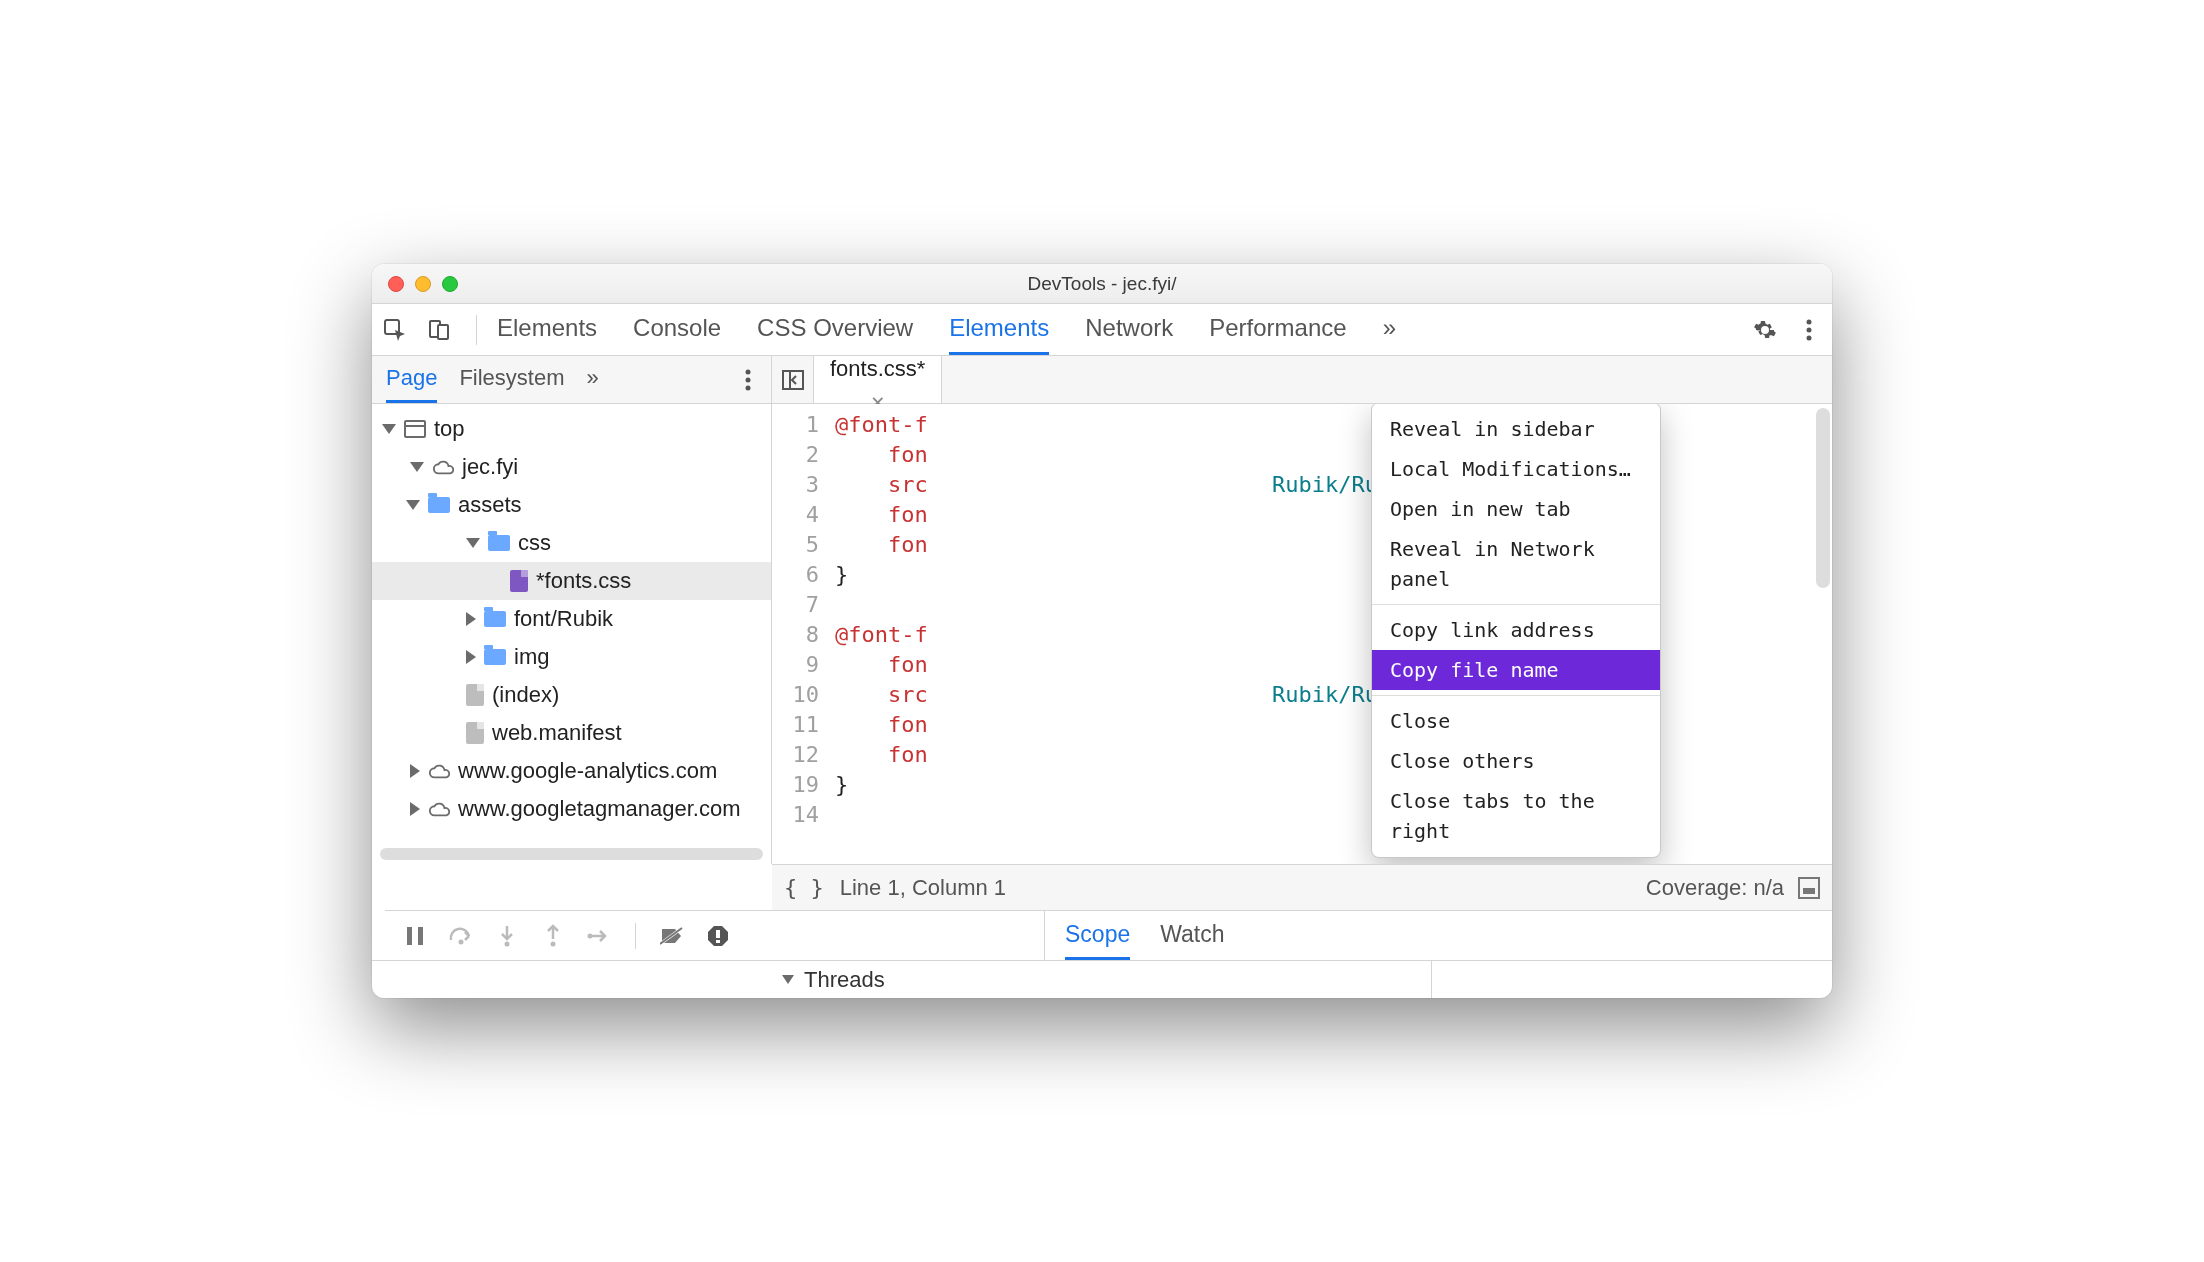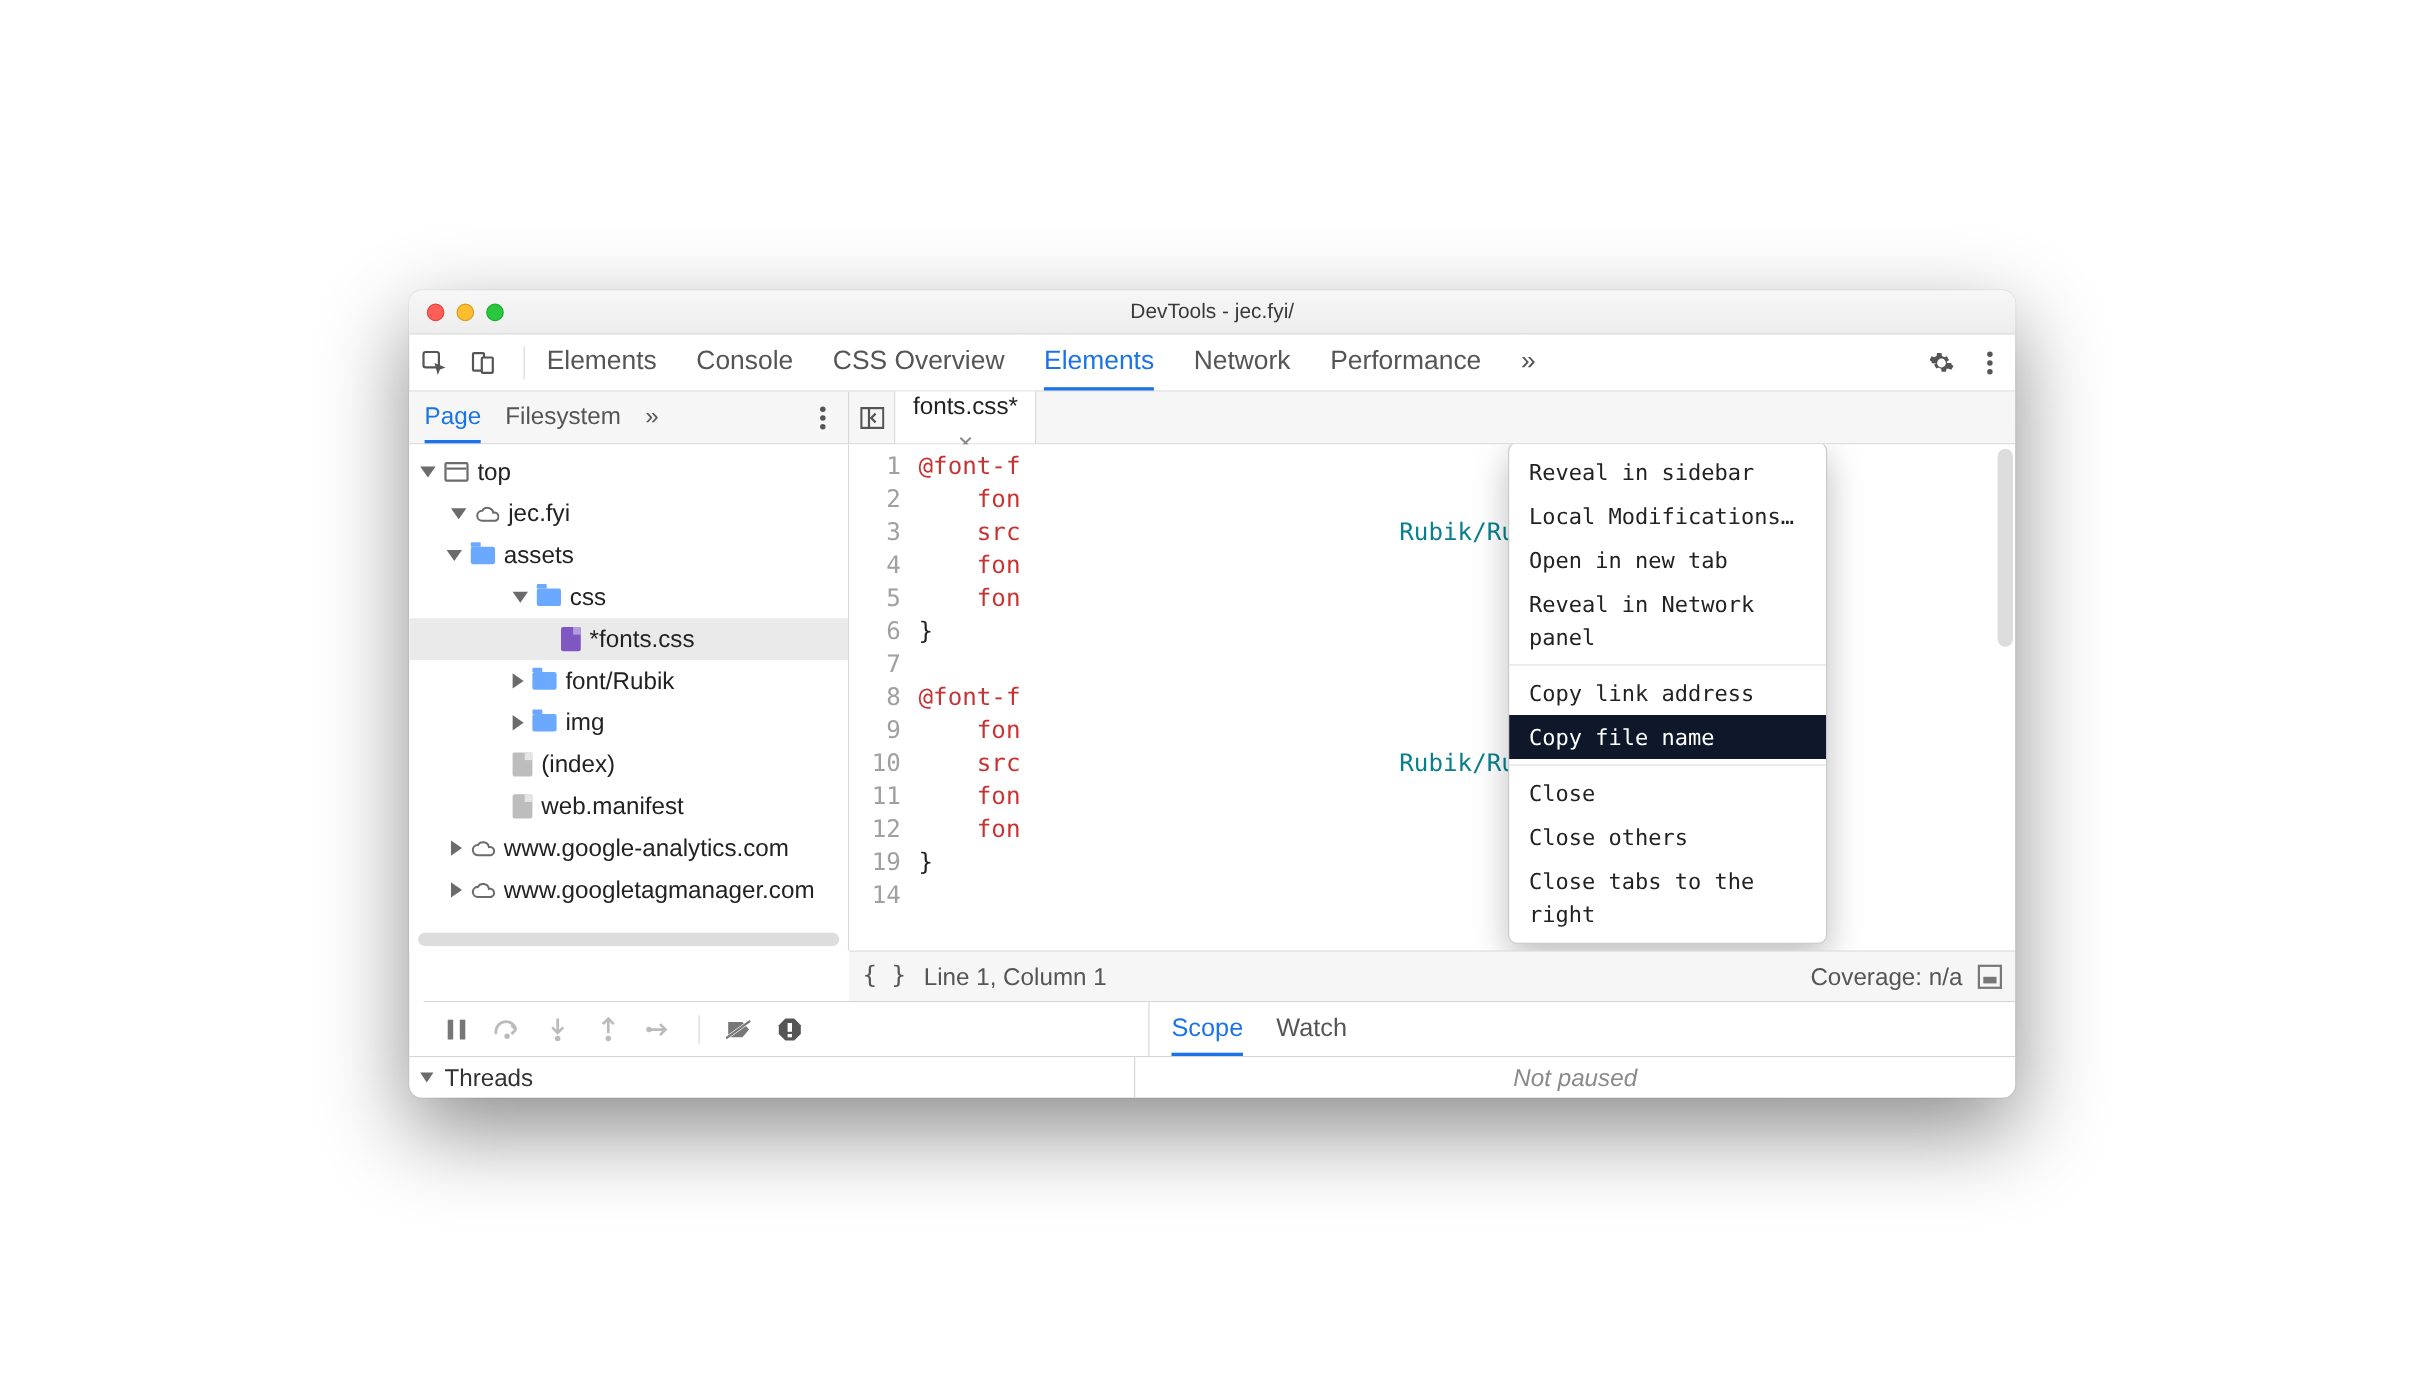--- a/index.html
+++ b/index.html
@@ -114,21 +114,21 @@
   .tok-punc { color:#222; }
   .ed-vscroll { position:absolute; right:2px; top:4px; width:14px; height:180px; background:#cfcfcf; border-radius:7px; opacity:0.7; }
   
   .ctxmenu {
     position:absolute; left:599px; top:-2px; width:290px;
     background:#fff; border:1px solid #c8c8c8; border-radius:8px;
     box-shadow: 0 12px 32px rgba(0,0,0,0.25);
     padding:6px 0; font-size:20px; color:#222; z-index:10;
   }
   .ctx-item { padding:5px 18px; }
-  .ctx-item.highlight { background:#0f172a; color:#fff; }
+  .ctx-item.highlight { background:#6d28d9; color:#fff; }
   .ctx-sep { height:1px; background:#ddd; margin:5px 0; }
   
   .statusbar {
     height:46px; display:flex; align-items:center; justify-content:space-between;
     border-top:1px solid #d5d5d5; background:#f6f6f6; font-size:22px; color:#555;
   }
   .statusbar-left { display:flex; align-items:center; gap:18px; padding-left:14px; }
   .brackets { font-family: Menlo, monospace; font-size:22px; color:#555; }
   .collapse-icon { width:22px; height:22px; border:2px solid #777; position:relative; }
   .collapse-icon::before { content:""; position:absolute; left:3px; right:3px; bottom:3px; height:6px; background:#777; }
@@ -139,21 +139,21 @@
   .debug-left { width:660px; border-right:1px solid #d5d5d5; display:flex; align-items:center; gap:18px; padding-left:16px; }
   .dbg-btn { width:28px; height:28px; color:#888; display:flex; align-items:center; justify-content:center; }
   .dbg-sep { width:1px; height:26px; background:#d5d5d5; margin:0 4px; }
   .debug-right { flex:1; display:flex; align-items:stretch; }
   .dbg-tabs { display:flex; padding-left:20px; gap:30px; }
   .dbg-tab { display:flex; align-items:center; font-size:23px; color:#555; border-bottom:3px solid transparent; }
   .dbg-tab.active { color:#1a73e8; border-bottom-color:#1a73e8; }
   
   .threadsrow {
     height:38px; display:flex; align-items:center; border-top:1px solid #d5d5d5;
-    font-size:22px; color:#333;
+    font-size:22px; color:#333;flex-direction:column;
   }
   .threads-left { width:660px; display:flex; align-items:center; gap:10px; padding-left:10px; border-right:1px solid #d5d5d5; height:100%; }
   .threads-right { flex:1; display:flex; align-items:center; justify-content:center; color:#8a8a8a; font-style:italic; height:100%; overflow:hidden; }
   svg { display:block; }
 </style>
 </head>
 <body>
 
 <div class="frame">
 

